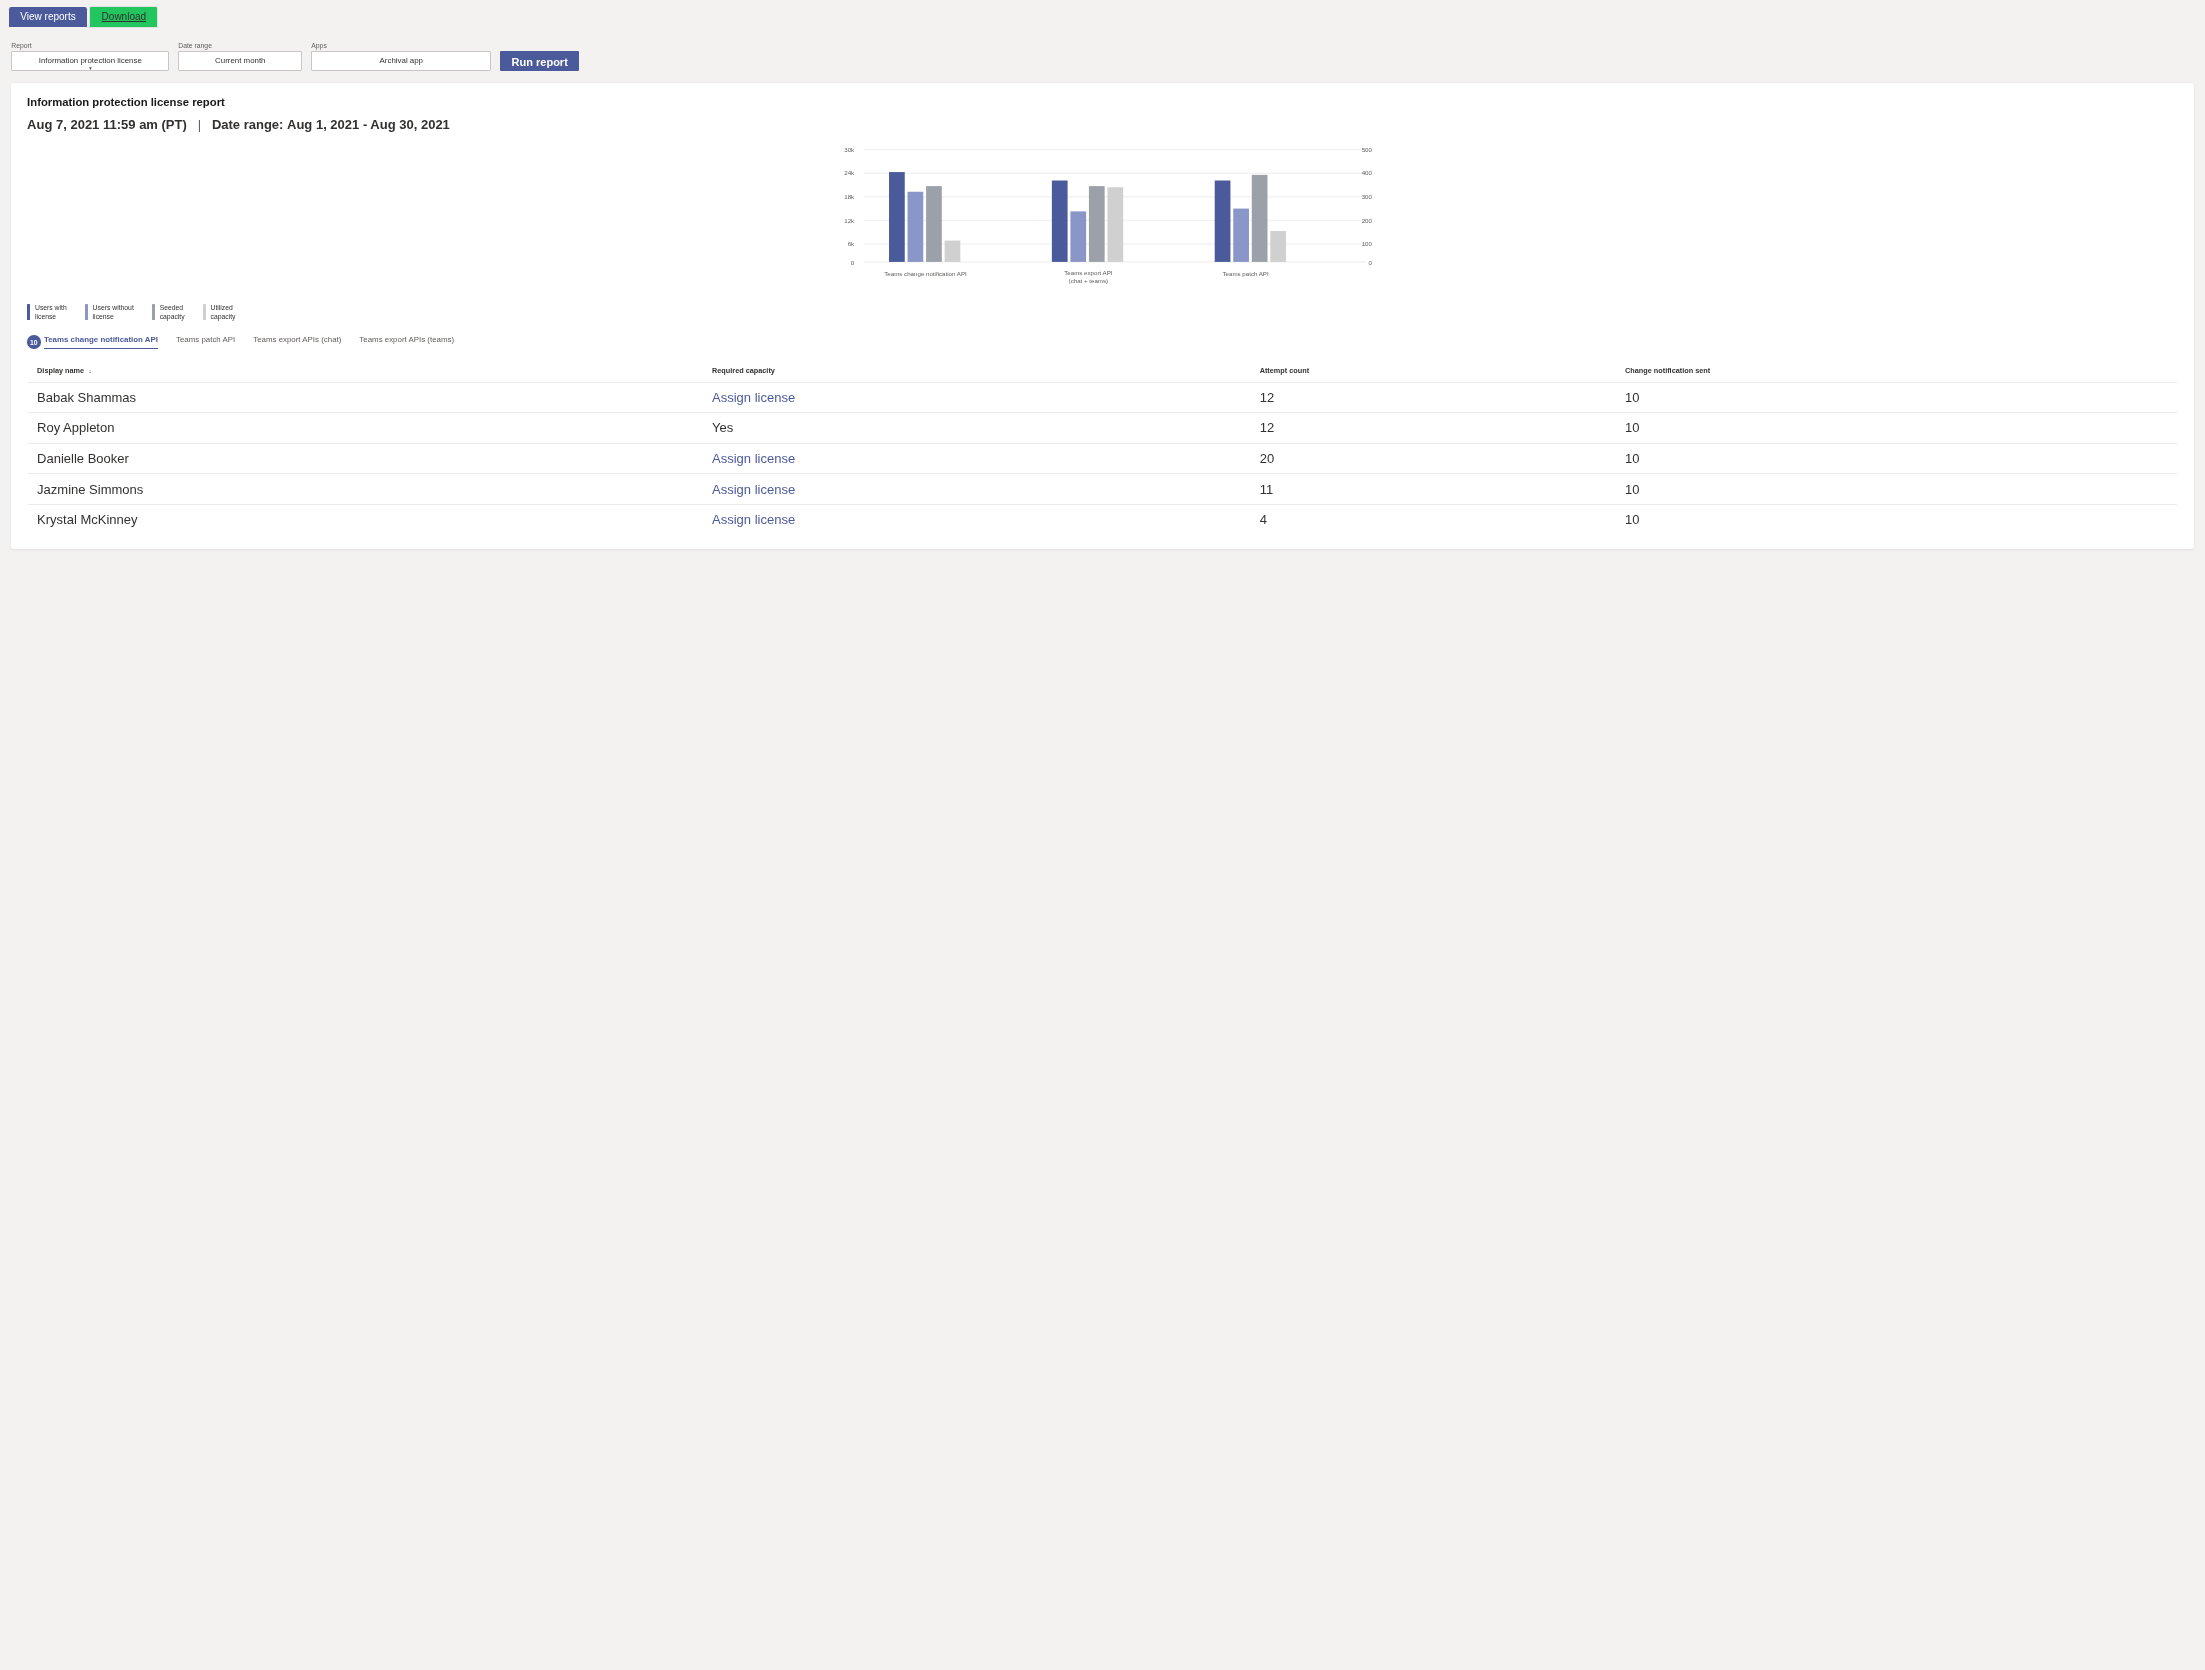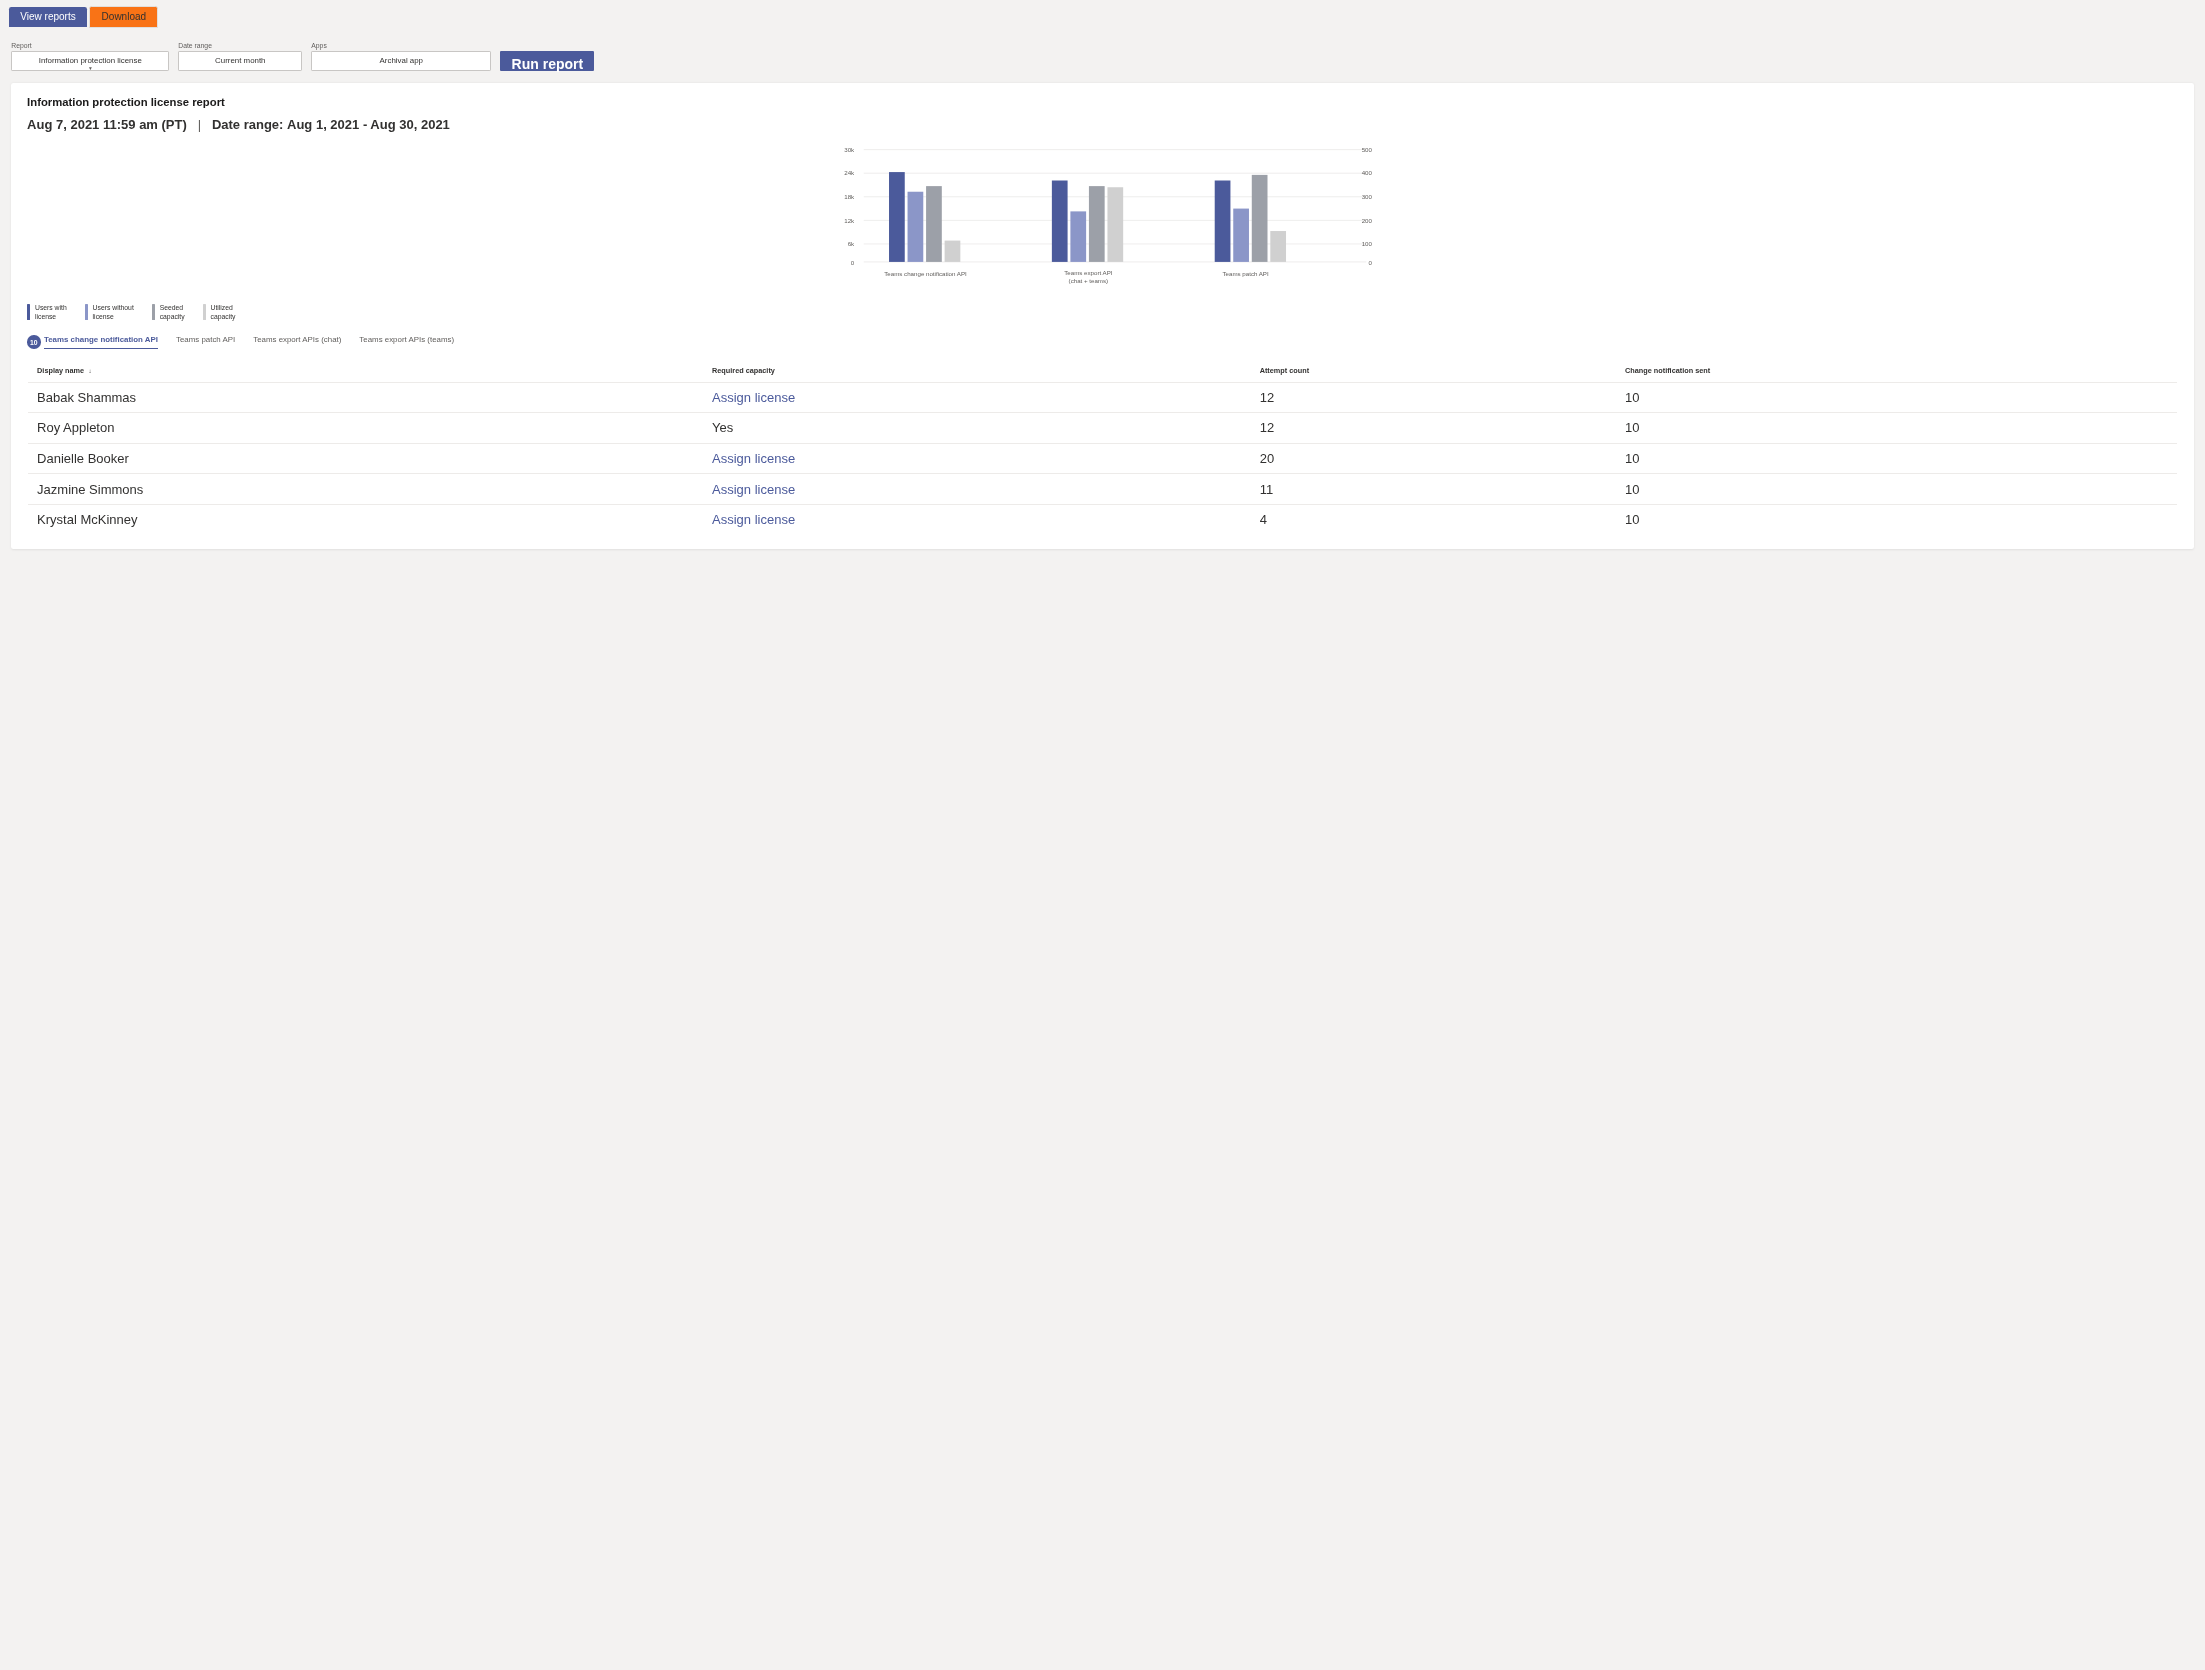--- a/index.html
+++ b/index.html
@@ -22,23 +22,24 @@
       border-radius: 2.3px 2.3px 0 0;
       cursor: pointer;
       font-size: 10px;
       font-weight: 500;
     }
     .tab-btn.active {
       background: #4b5a9b;
       color: #fff;
     }
     .tab-btn.inactive {
-      background: #f97316;
+      background: #22c55e;
       color: #323130;
       border: 0.6px solid #e1dfdd;
+      text-decoration: underline;
     }
     .filter-section {
       background: #f3f2f1;
       padding: 9px 11.3px 11.3px 11.3px;
       display: flex;
       align-items: flex-end;
       gap: 9px;
     }
     .filter-group {
       display: flex;
@@ -73,21 +74,21 @@
       font-size: 5.6px;
       color: #605e5c;
     }
     .run-report-btn {
       background: #4b5a9b;
       color: #fff;
       border: none;
       border-radius: 1.1px;
       padding: 4.5px 11.3px;
       cursor: pointer;
-      font-size: 14px;
+      font-size: 11px;
       font-weight: 600;
       height: 20px;
       white-space: nowrap;
     }
     .report-card {
       background: #fff;
       margin: 0 11.3px 11.3px 11.3px;
       border-radius: 2.3px;
       padding: 13.5px 15.8px;
       box-shadow: 0 0.6px 2.3px rgba(0,0,0,0.08);

